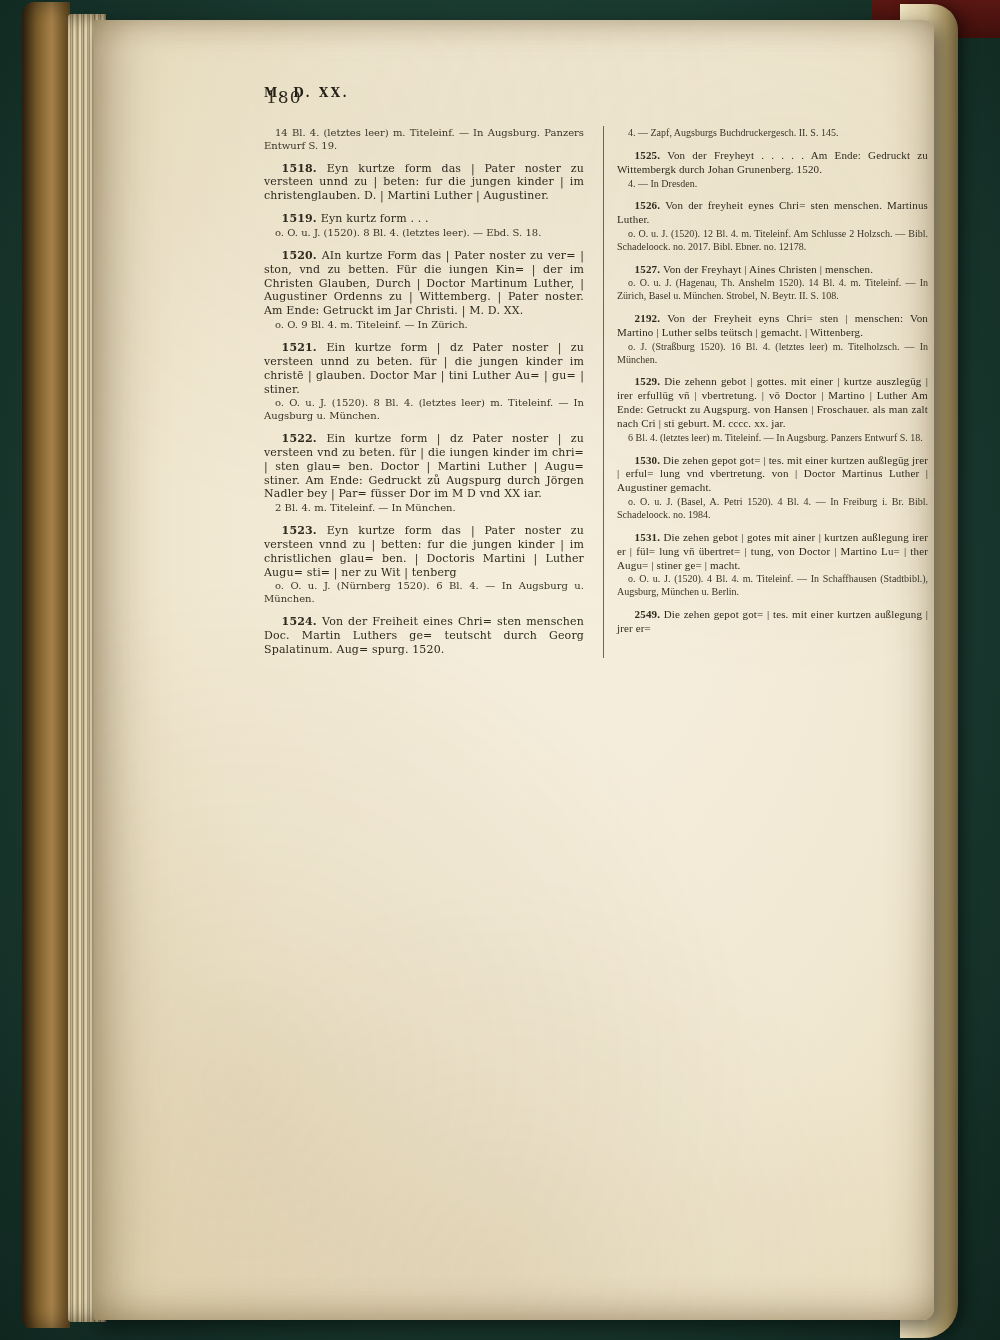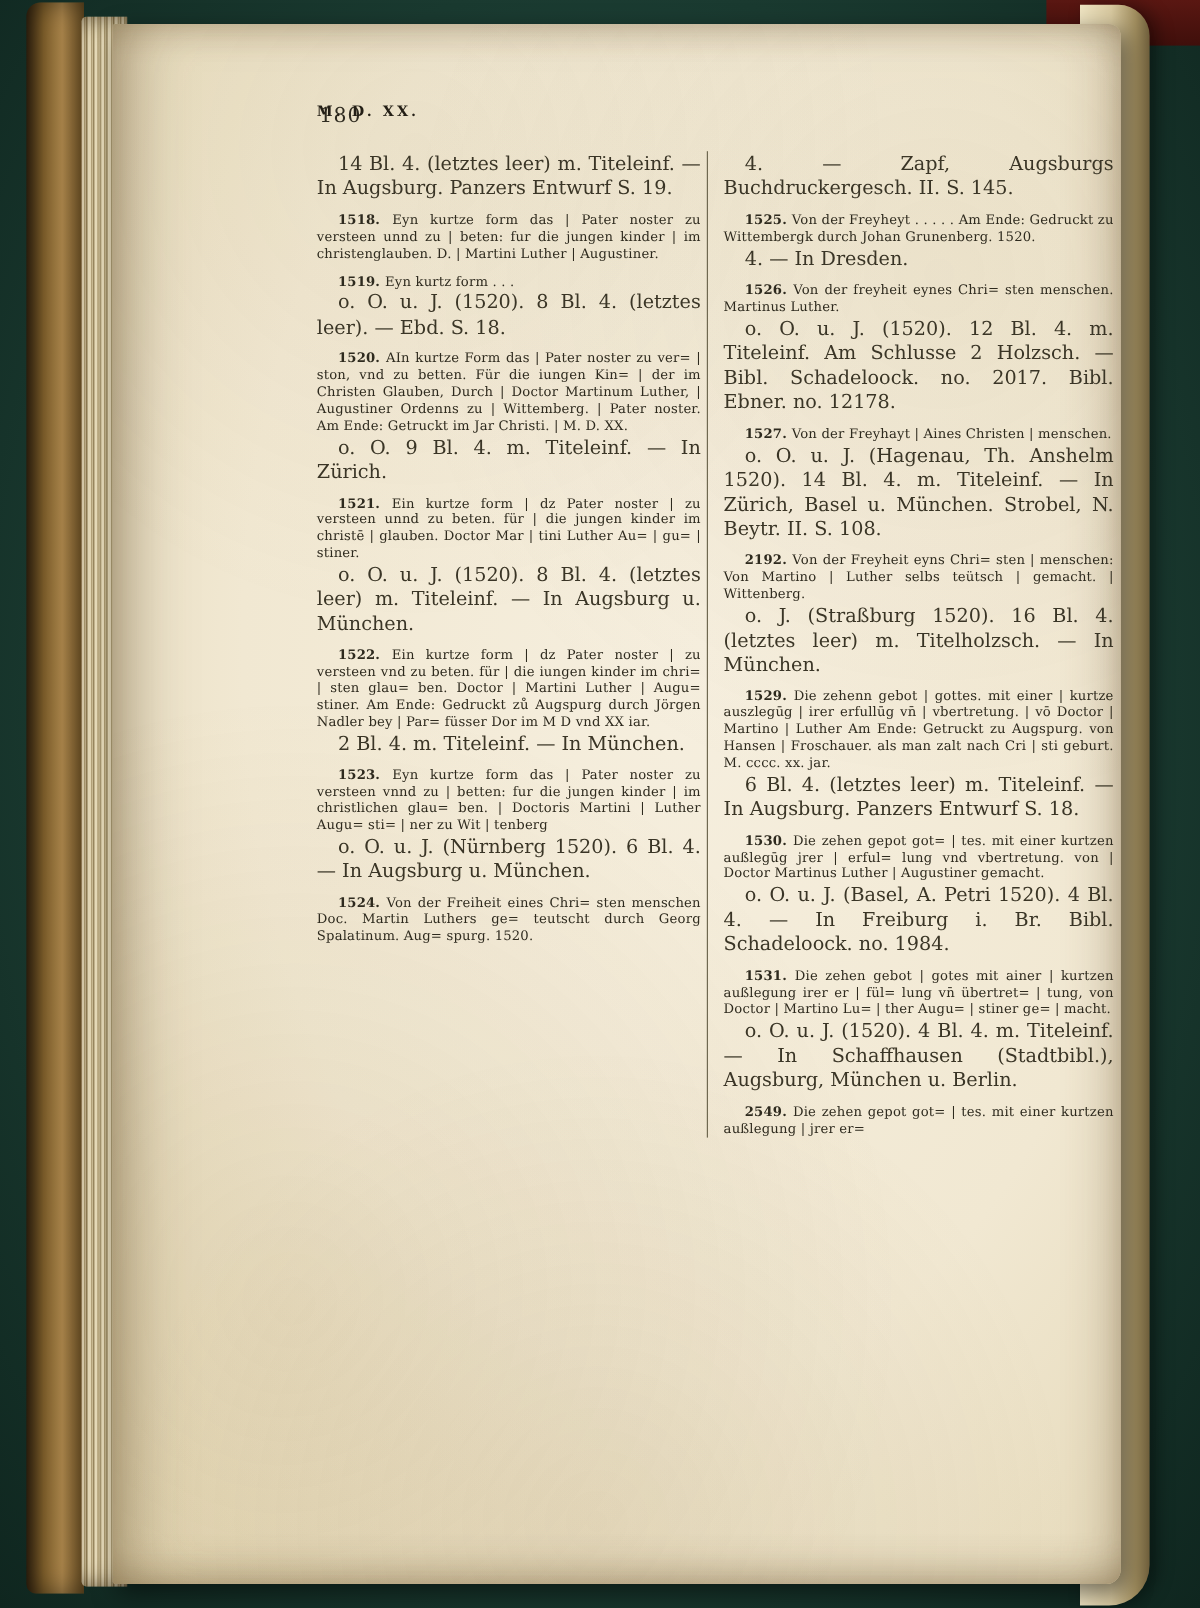--- a/index.html
+++ b/index.html
@@ -76,28 +76,28 @@
     position:absolute; left:0; right:0; top:0; text-align:left;
     font-weight:bold; font-size:12px; letter-spacing:2.5px; color:#241f16;
   }
 
   .columns {
     position:absolute; top:106px; left:170px; width:664px;
     display:flex; color:#2e2a1e;
   }
   .col { text-align:justify; }
   .col-left { width:320px; }
-  .col-right { flex:1; margin-left:5px; padding-left:13px; border-left:1px solid #6f6850; }
+  .col-right { flex:1; margin-left:19px; padding-left:13px; border-left:1px solid #6f6850;font-family:Liberation Serif, serif; }
 
   .entry {
     font-size:11px; line-height:1.26; margin:9px 0 1px;
     text-indent:1.6em; letter-spacing:.15px;
   }
   .note {
-    font-size:16px; line-height:1.28; margin:1px 0 1px;
+    font-size:10px; line-height:1.28; margin:1px 0 1px;
     text-indent:1.1em; color:#3a3526;
   }
   .entry .num { font-weight:bold; }
 </style>
 </head>
 <body>
 
 <div class="scene">
   <div class="cover-corner"></div>
   <div class="book-spine"></div>

